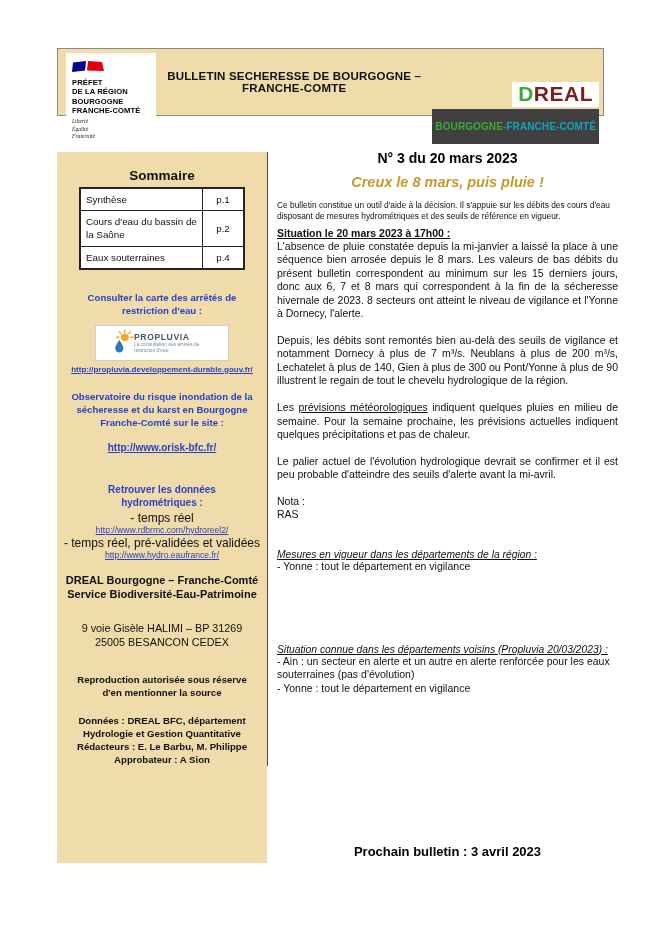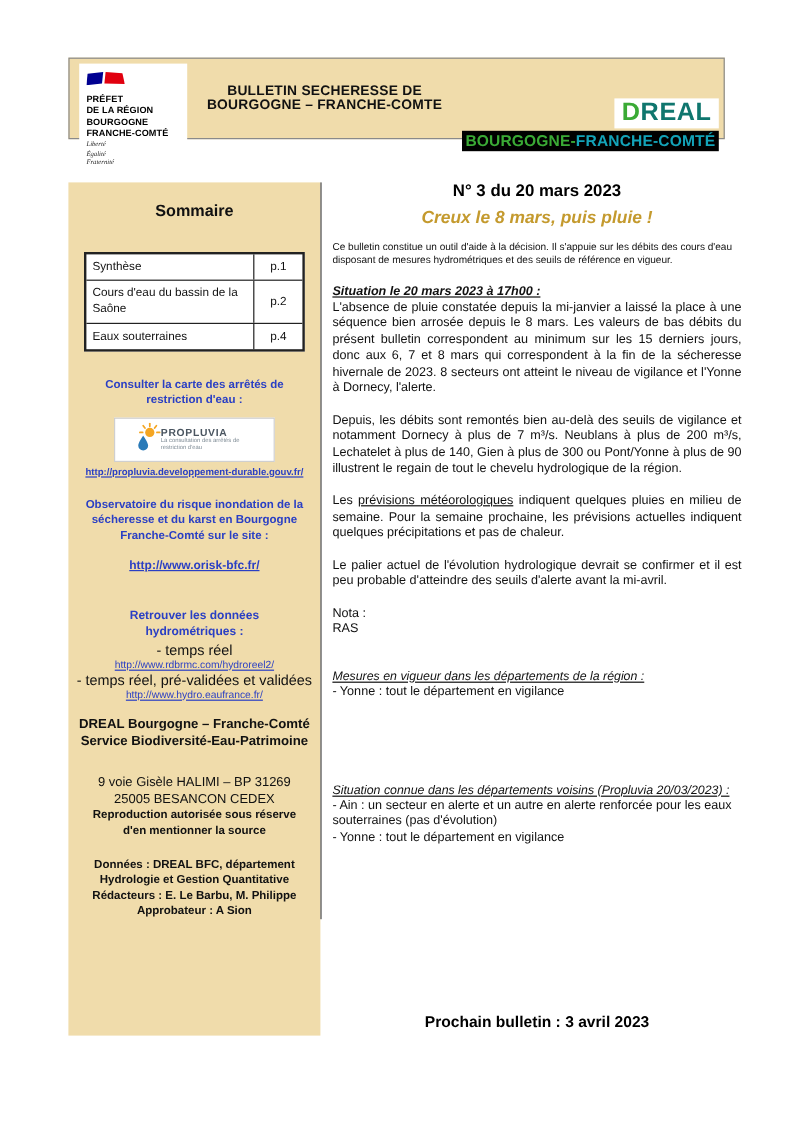--- a/index.html
+++ b/index.html
@@ -21,34 +21,34 @@
   }
   .prefet-name { font-size:7.6px; font-weight:bold; line-height:1.22; color:#000; letter-spacing:0.1px; margin-top:2px; }
   .prefet-motto { margin-top:3px; font-family:"Liberation Serif", serif; font-style:italic; font-size:5.6px; line-height:1.35; color:#222; }
   .header-title {
     flex:1; display:flex; align-items:center; justify-content:center;
     font-size:11.5px; font-weight:bold; color:#111; letter-spacing:0.2px; text-align:center; padding:0 4px;
   }
   .dreal-block { margin:33px 4px 0 0; display:flex; flex-direction:column; align-items:flex-end; }
   .dreal-name { background:#ffffff; padding:0 6px 2px 6px; font-size:21px; font-weight:bold; letter-spacing:0.5px; line-height:1.1; }
   .dreal-name .d { color:#3aaa35; }
-  .dreal-name .real { color:#0f766e; }
-  .dreal-region { background:#000000; margin-top:2px; padding:1px 3px; font-size:13px; font-weight:bold; letter-spacing:0.1px; }
+  .dreal-name .real { color:#7f1d1d; }
+  .dreal-region { background:#404040; margin-top:2px; padding:12px 3px; font-size:10px; font-weight:bold; letter-spacing:0.1px; }
   .dreal-region .p1 { color:#3aaa35; }
   .dreal-region .p2 { color:#13a3b8; }
 
   
   .sidebar {
     position:absolute; left:57px; top:152px; width:210px; height:711px;
     background:#f0dcab; text-align:center;
   }
   .divider { position:absolute; left:267px; top:152px; width:1px; height:614px; background:#4a4a4a; }
 
   .sommaire-title { margin-top:16px; font-size:13.5px; font-weight:bold; color:#111; }
-  .toc-table { width:184px; margin:27px auto 0 auto; border:2px solid #222; background:#fff; }
+  .toc-table { width:166px; margin:4px auto 0 auto; border:2px solid #222; background:#fff; }
   .toc-row { display:flex; border-bottom:1px solid #222; }
   .toc-row:last-child { border-bottom:none; }
   .toc-label {
     flex:1; border-right:1px solid #222; padding:4px 5px; text-align:left;
     font-size:9.8px; line-height:1.35; color:#111;
   }
   .toc-page { width:40px; display:flex; align-items:center; justify-content:center; font-size:9.8px; color:#111; }
 
   .side-heading { margin-top:22px; padding:0 12px; font-size:9.6px; font-weight:bold; color:#2a3fc4; line-height:1.35; }
   .propluvia-box {
@@ -68,21 +68,21 @@
 
   .side-bottom { position:absolute; top:522px; left:0; width:100%;font-weight:bold; }
   .repro-note { padding:0 16px; font-size:9.6px; color:#111; line-height:1.35; }
   .credits { margin-top:15px; padding:0 6px; font-size:9.6px; color:#111; line-height:1.35; }
 
   
   .main { position:absolute; left:277px; top:150px; width:341px; }
   .issue-title { text-align:center; font-size:14px; font-weight:bold; color:#000; }
   .headline { margin-top:8px; text-align:center; font-size:14.5px; font-weight:bold; font-style:italic; color:#c49a2e; }
   .intro { margin-top:10px; font-size:8.4px; line-height:1.35; color:#111; }
-  .sit-heading { margin-top:14px; font-size:10.5px; font-weight:bold; text-decoration:underline; color:#111;font-style:italic; }
+  .sit-heading { margin-top:4px; font-size:10.5px; font-weight:bold; text-decoration:underline; color:#111; }
   .para { margin-top:1px; font-size:10.5px; line-height:1.29; text-align:justify; color:#111; }
   .para + .para { margin-top:13px; }
   .u { text-decoration:underline; }
   .nota { margin-top:13px; font-size:10.5px; line-height:1.3; color:#111; }
   .list-heading { font-size:10.3px; font-style:italic; text-decoration:underline; color:#111; }
   .list-item { font-size:10.5px; line-height:1.3; color:#111; }
   .mesures-block { margin-top:27px; }
   .voisins-block { margin-top:70px; }
   .next-bulletin {
     position:absolute; left:277px; top:844px; width:341px;

